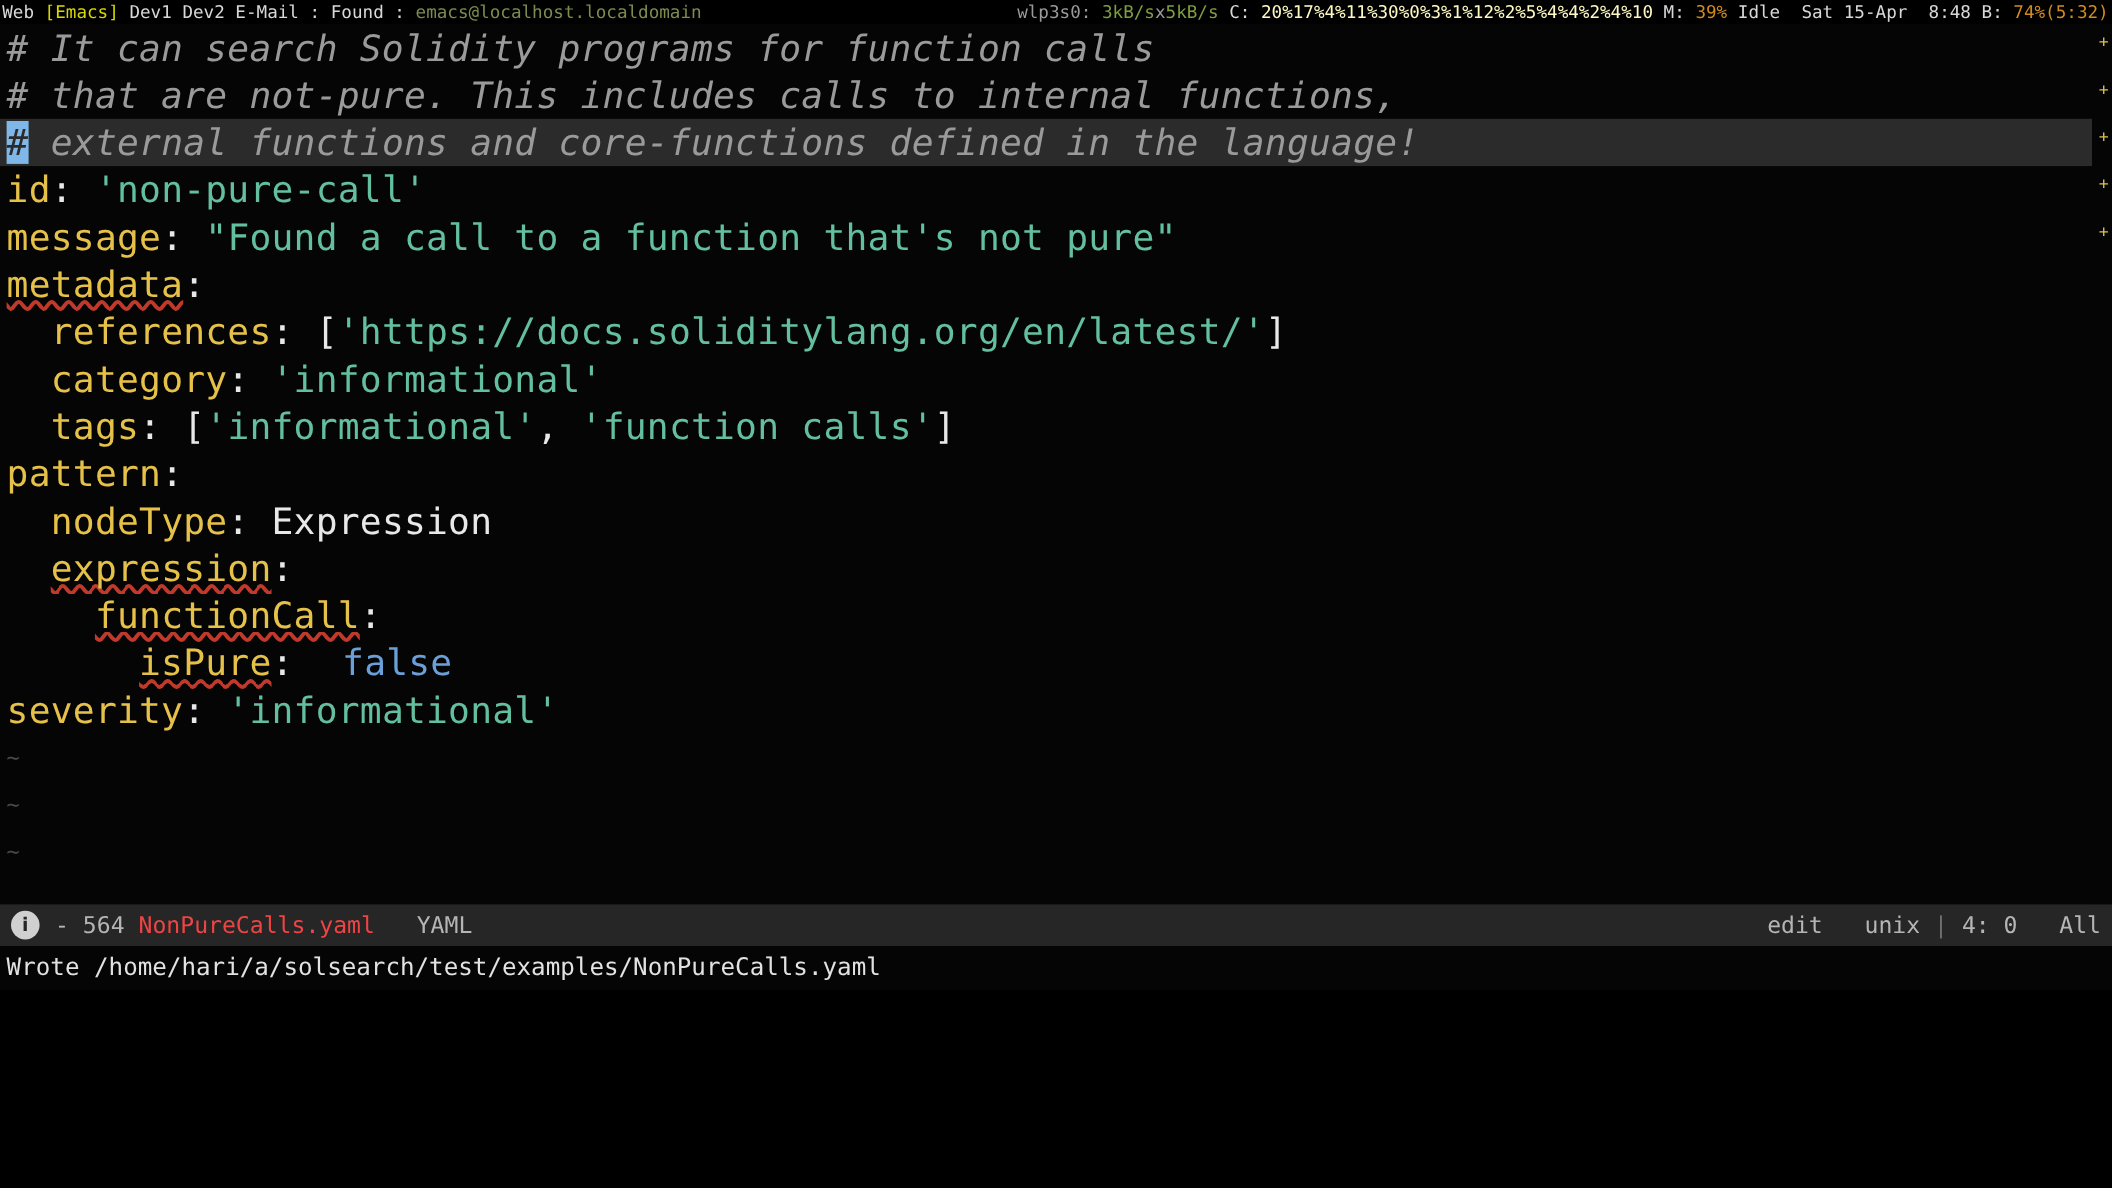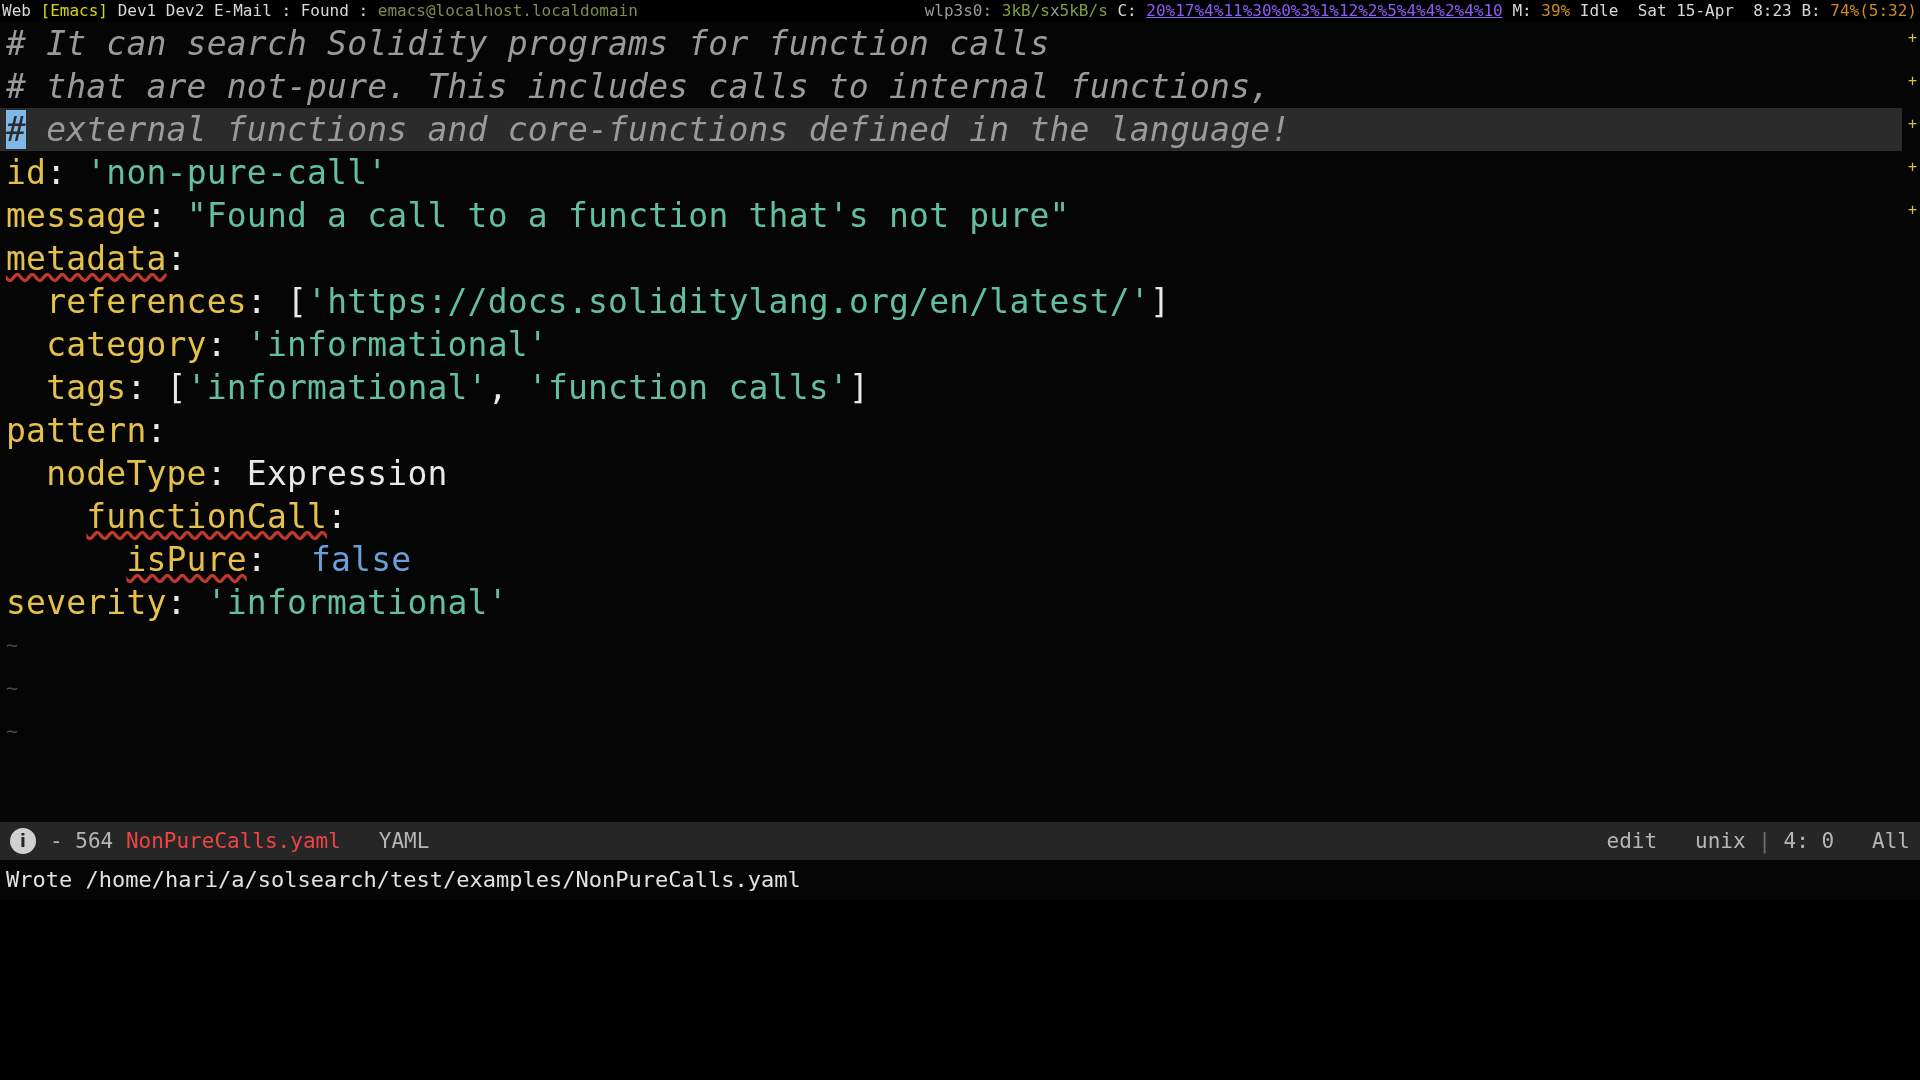--- a/index.html
+++ b/index.html
@@ -19,21 +19,21 @@
     font-size: 16px;
     line-height: 22px;
     white-space: pre;
     letter-spacing: 0px;
     overflow: hidden;
   }
   #topbar .left { display: flex; align-items: center; padding-left: 2px; }
   #topbar .right { display: flex; align-items: center; margin-left: auto; padding-right: 3px; }
   .tb-white  { color: #d8d8d8; }
   .tb-yellow { color: #d7d700; }
-  .tb-green  { color: #8b5cf6; text-decoration: underline; }
+  .tb-green  { color: #fef9c3; }
   .tb-olive  { color: #7f9f3f; }
   .tb-orange { color: #cf8b20; }
   .tb-gray   { color: #9a9a9a; }
   .tb-host   { color: #7c8c4e; }
   .sp { display: inline-block; }
 
   
   #editor {
     position: relative;
     height: 800px;
@@ -158,41 +158,42 @@
     <span class="tb-green">20%17%4%11%30%0%3%1%12%2%5%4%4%2%4%10</span>
     <span class="sp">&nbsp;</span>
     <span class="tb-white">M:</span>
     <span class="sp">&nbsp;</span>
     <span class="tb-orange">39%</span>
     <span class="sp">&nbsp;</span>
     <span class="tb-white">Idle</span>
     <span class="sp">&nbsp;&nbsp;</span>
     <span class="tb-white">Sat 15-Apr</span>
     <span class="sp">&nbsp;&nbsp;</span>
-    <span class="tb-white">8:23</span>
+    <span class="tb-white">8:48</span>
     <span class="sp">&nbsp;</span>
     <span class="tb-white">B:</span>
     <span class="sp">&nbsp;</span>
     <span class="tb-orange">74%(5:32)</span>
   </div>
 </div>
 
 <div id="editor">
   <div id="textarea">
       <div class="line comment"># It can search Solidity programs for function calls</div>
       <div class="line comment"># that are not-pure. This includes calls to internal functions,</div>
       <div class="line comment hl"><span class="cursor">#</span> external functions and core-functions defined in the language!</div>
       <div class="line"><span class="p"></span><span class="k">id</span><span class="col">:</span><span class="p"> </span><span class="s">'non-pure-call'</span></div>
       <div class="line"><span class="p"></span><span class="k">message</span><span class="col">:</span><span class="p"> </span><span class="s">"Found a call to a function that's not pure"</span></div>
       <div class="line"><span class="p"></span><span class="k squig">metadata</span><span class="col">:</span></div>
       <div class="line"><span class="p">  </span><span class="k">references</span><span class="col">:</span><span class="p"> </span><span><span class="p">[</span><span class="s">'https://docs.soliditylang.org/en/latest/'</span><span class="p">]</span></span></div>
       <div class="line"><span class="p">  </span><span class="k">category</span><span class="col">:</span><span class="p"> </span><span class="s">'informational'</span></div>
       <div class="line"><span class="p">  </span><span class="k">tags</span><span class="col">:</span><span class="p"> </span><span><span class="p">[</span><span class="s">'informational'</span><span class="p">, </span><span class="s">'function calls'</span><span class="p">]</span></span></div>
       <div class="line"><span class="p"></span><span class="k">pattern</span><span class="col">:</span></div>
       <div class="line"><span class="p">  </span><span class="k">nodeType</span><span class="col">:</span><span class="p"> </span><span class="p">Expression</span></div>
+      <div class="line"><span class="p">  </span><span class="k squig">expression</span><span class="col">:</span></div>
       <div class="line"><span class="p">    </span><span class="k squig">functionCall</span><span class="col">:</span></div>
       <div class="line"><span class="p">      </span><span class="k squig">isPure</span><span class="col">:</span><span class="p"> </span><span class="b">false</span></div>
       <div class="line"><span class="p"></span><span class="k">severity</span><span class="col">:</span><span class="p"> </span><span class="s">'informational'</span></div>
       <div class="tilde">~</div>
       <div class="tilde">~</div>
       <div class="tilde">~</div>
     </div>
   <div id="fringe">
       <span class="fmark" style="top: 10px;">+</span>
       <span class="fmark" style="top: 53px;">+</span>

